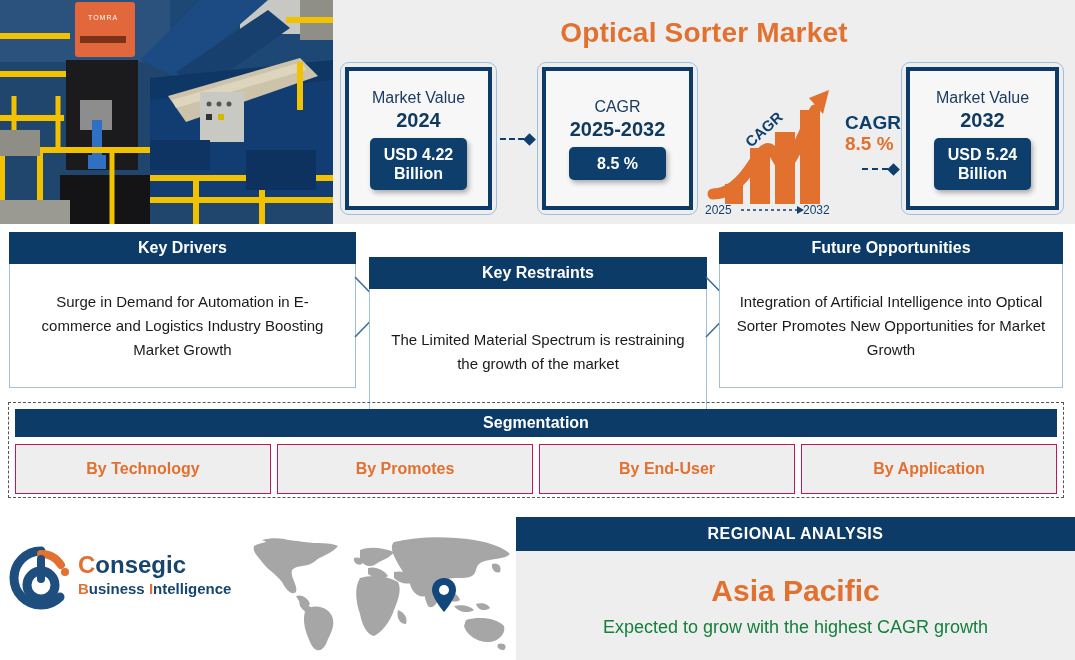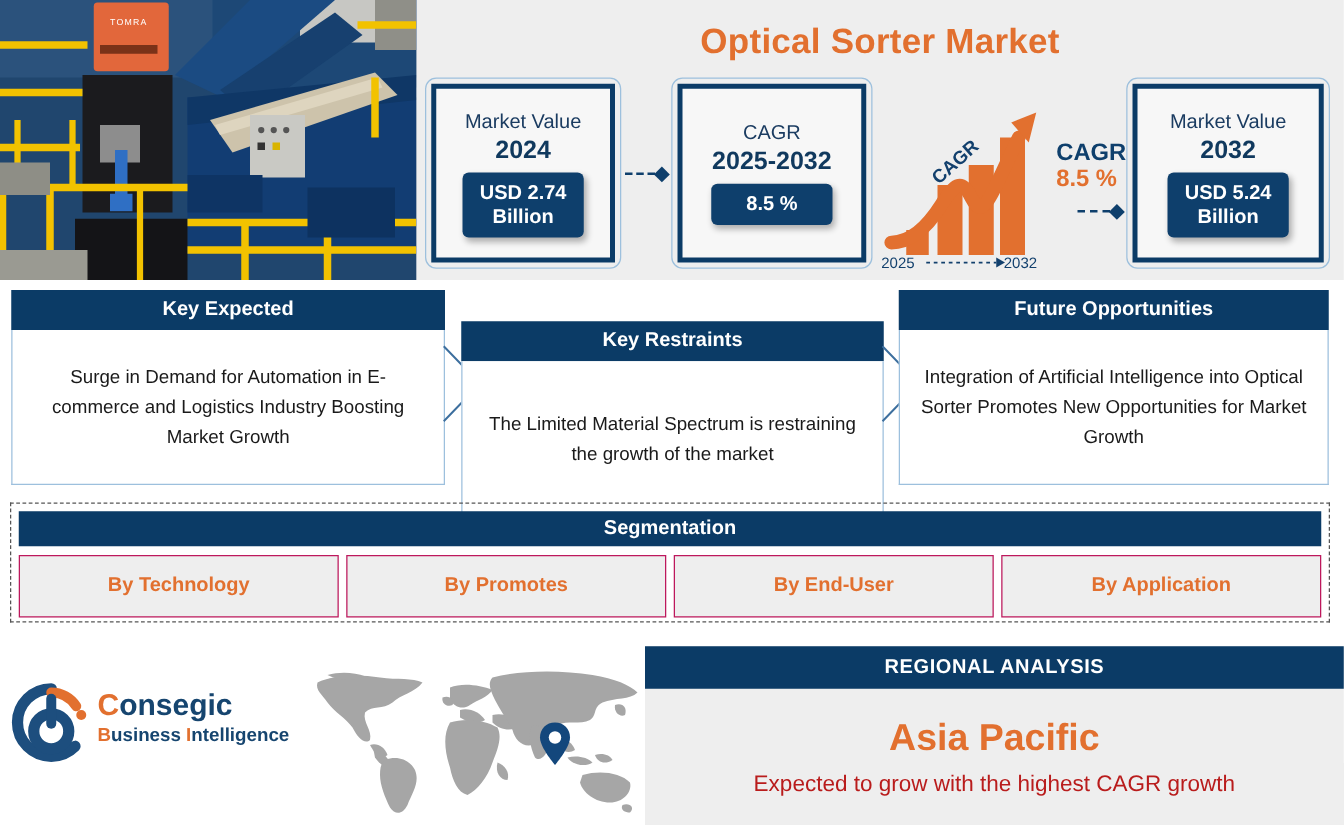--- a/index.html
+++ b/index.html
@@ -105,21 +105,21 @@
   .map{position:absolute;left:248px;top:534px;width:268px;height:120px;}
 
   .region{position:absolute;left:516px;top:517px;width:559px;height:143px;background:#eeeeee;}
   .region-head{
     height:34px;background:#0b3b66;color:#fff;
     display:flex;align-items:center;justify-content:center;
     font-size:16px;font-weight:bold;letter-spacing:.5px;
   }
   .region-body{height:109px;display:flex;flex-direction:column;align-items:center;justify-content:center;border-radius:17px;}
   .region-name{color:#e2702f;font-size:30px;font-weight:bold;line-height:36px;}
-  .region-sub{color:#b91c1c;font-size:18px;line-height:24px;margin-top:6px;}
+  .region-sub{color:#15803d;font-size:18px;line-height:24px;margin-top:6px;}
 </style>
 </head>
 <body>
 
 <div class="sheet">
 
   <div class="topband"></div>
 
   <div class="photo">
     <svg width="333" height="224" viewBox="0 0 333 224">
@@ -181,21 +181,21 @@
     </svg>
   </div>
 
   <div class="title">Optical Sorter Market</div>
 
   <div class="mcard card1">
     <div class="mcard-inner">
       <div class="m-label">Market Value</div>
       <div class="m-year">2024</div>
       <div class="m-pill">
-        <span>USD 2.74</span><br>
+        <span>USD 4.22</span><br>
         <span>Billion</span>
       </div>
     </div>
   </div>
 
   <div class="conn conn1">
     <div class="dash"></div>
     <div class="dia"></div>
   </div>
 
@@ -244,21 +244,21 @@
       <div class="m-label">Market Value</div>
       <div class="m-year">2032</div>
       <div class="m-pill">
         <span>USD 5.24</span><br>
         <span>Billion</span>
       </div>
     </div>
   </div>
 
   <div class="col c1">
-    <div class="col-head">Key Expected</div>
+    <div class="col-head">Key Drivers</div>
     <div class="col-body">Surge in Demand for Automation in E-commerce and Logistics Industry Boosting Market Growth</div>
   </div>
 
   <div class="chev" style="left:354px;top:276px;">
     <svg width="34" height="62" viewBox="0 0 34 62">
       <polyline points="1,1 30,31 1,61" fill="none" stroke="#3d6f9e" stroke-width="1.6"></polyline>
     </svg>
   </div>
 
   <div class="col c2">

